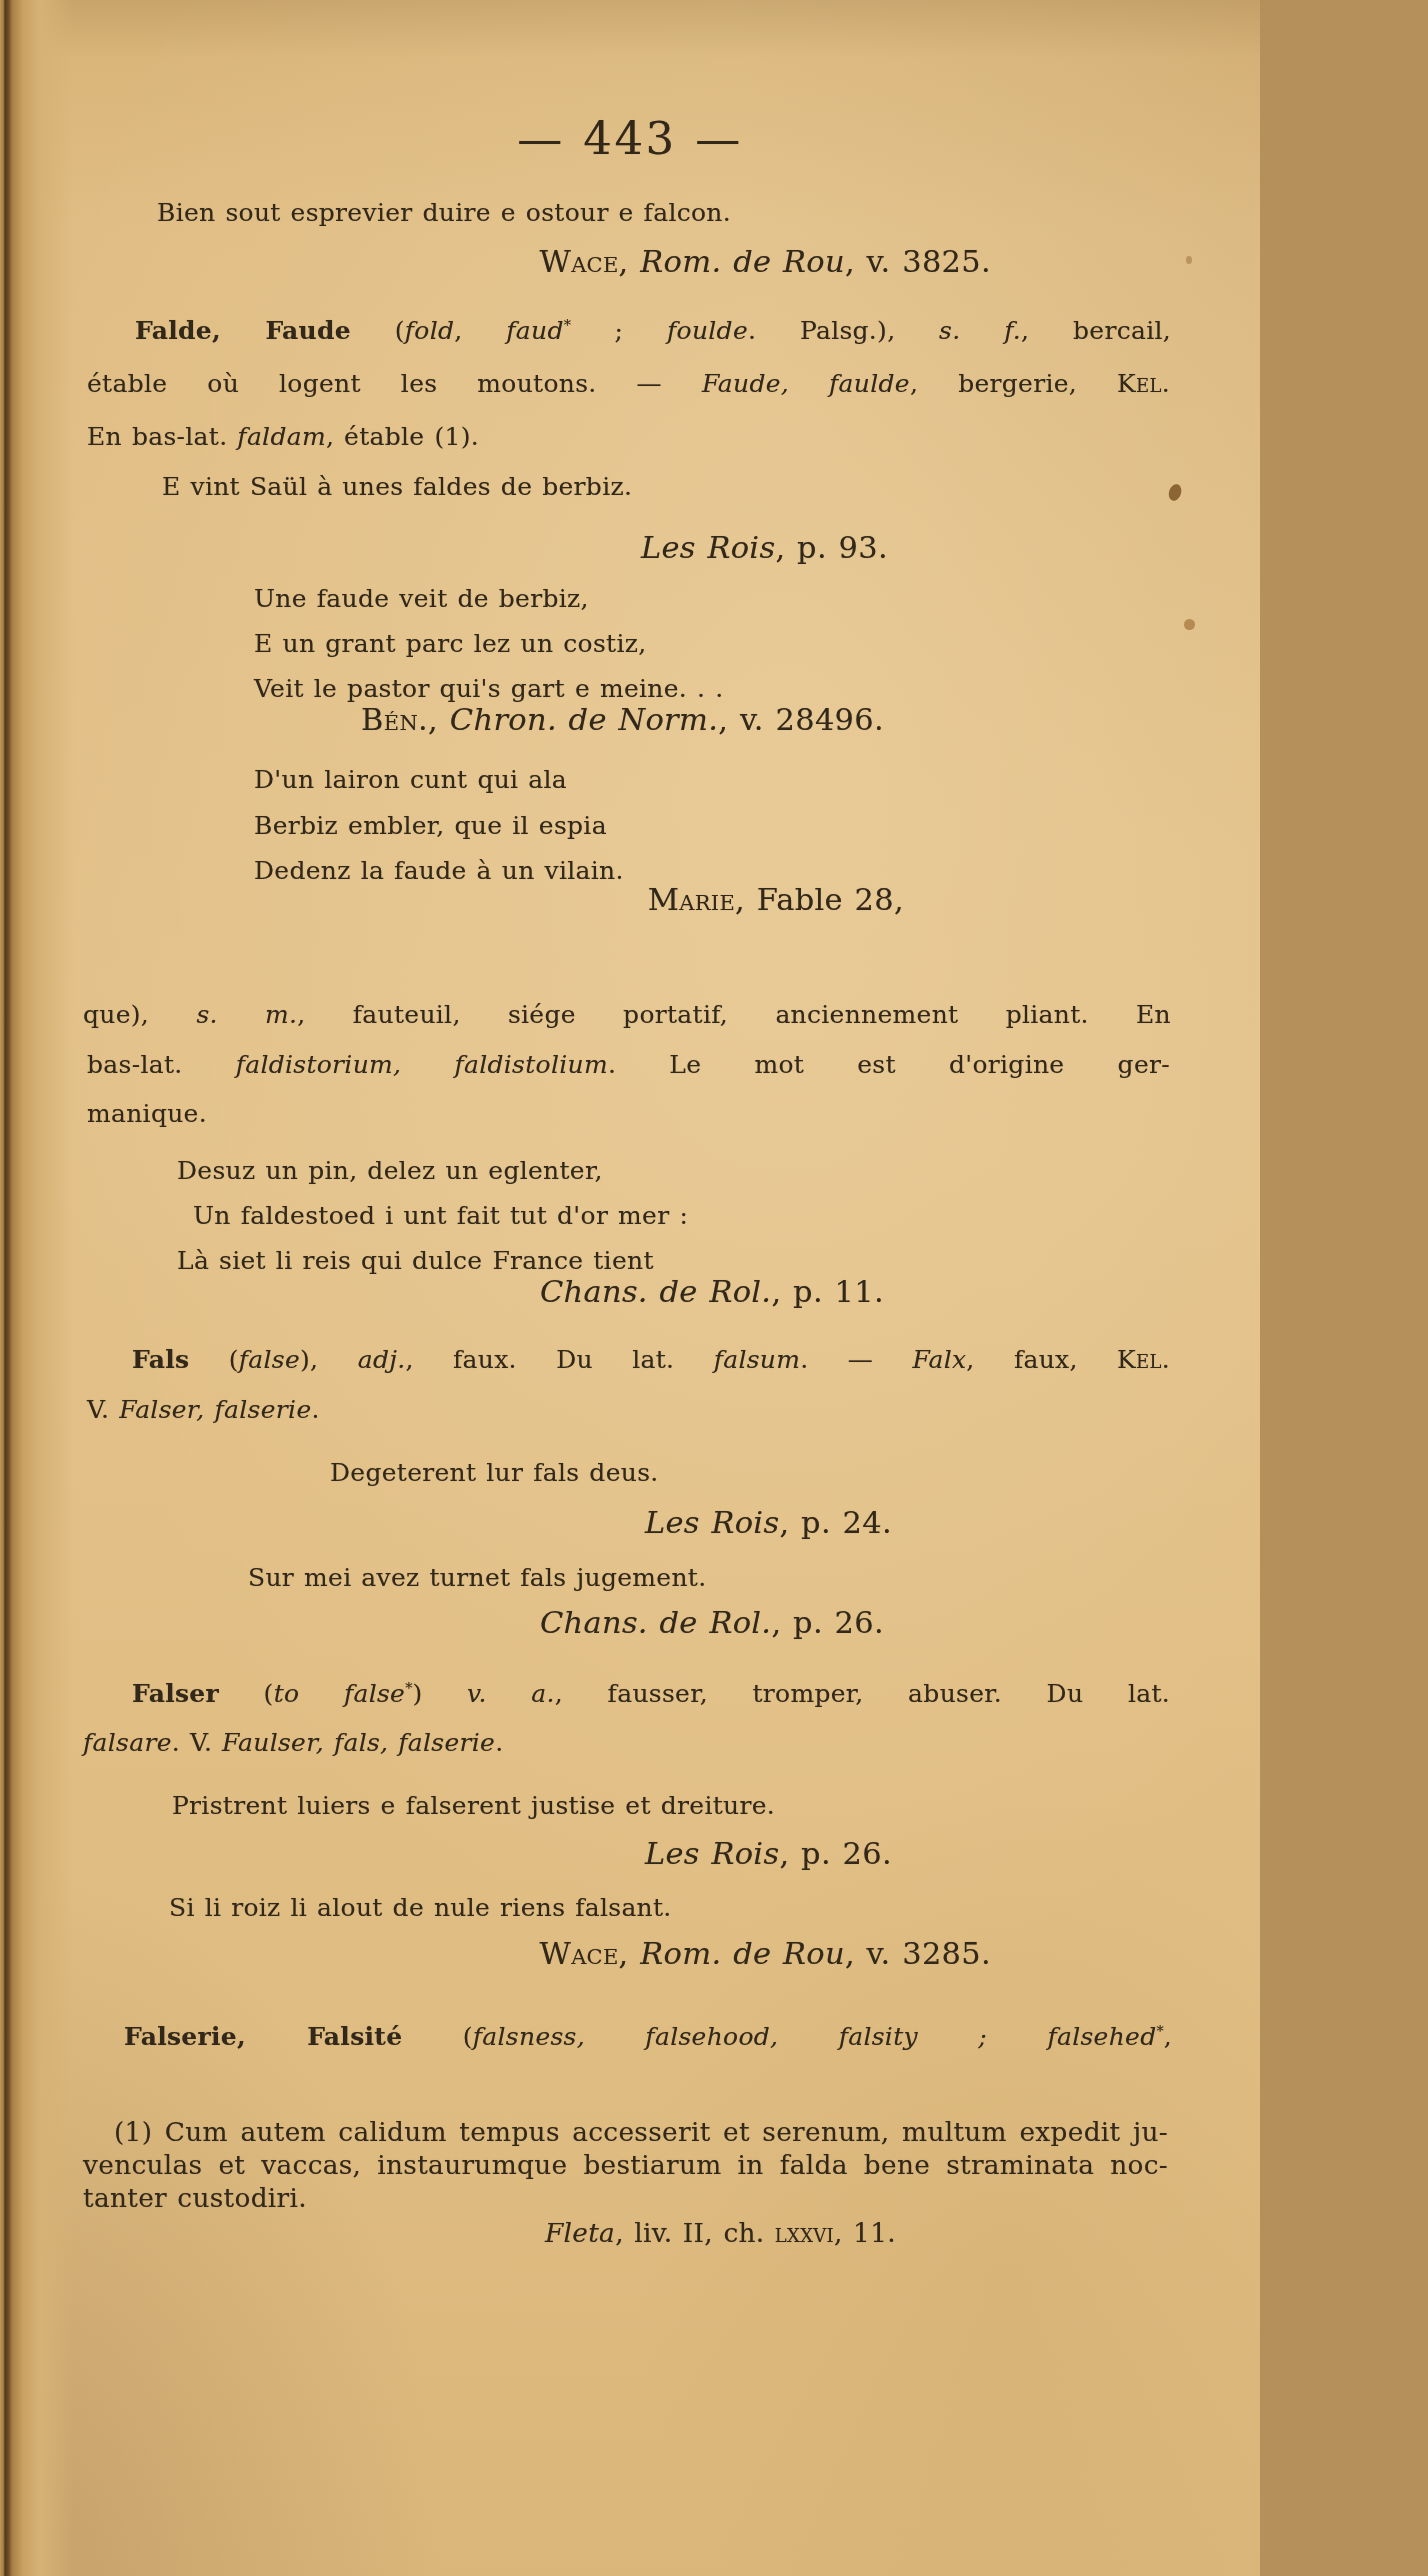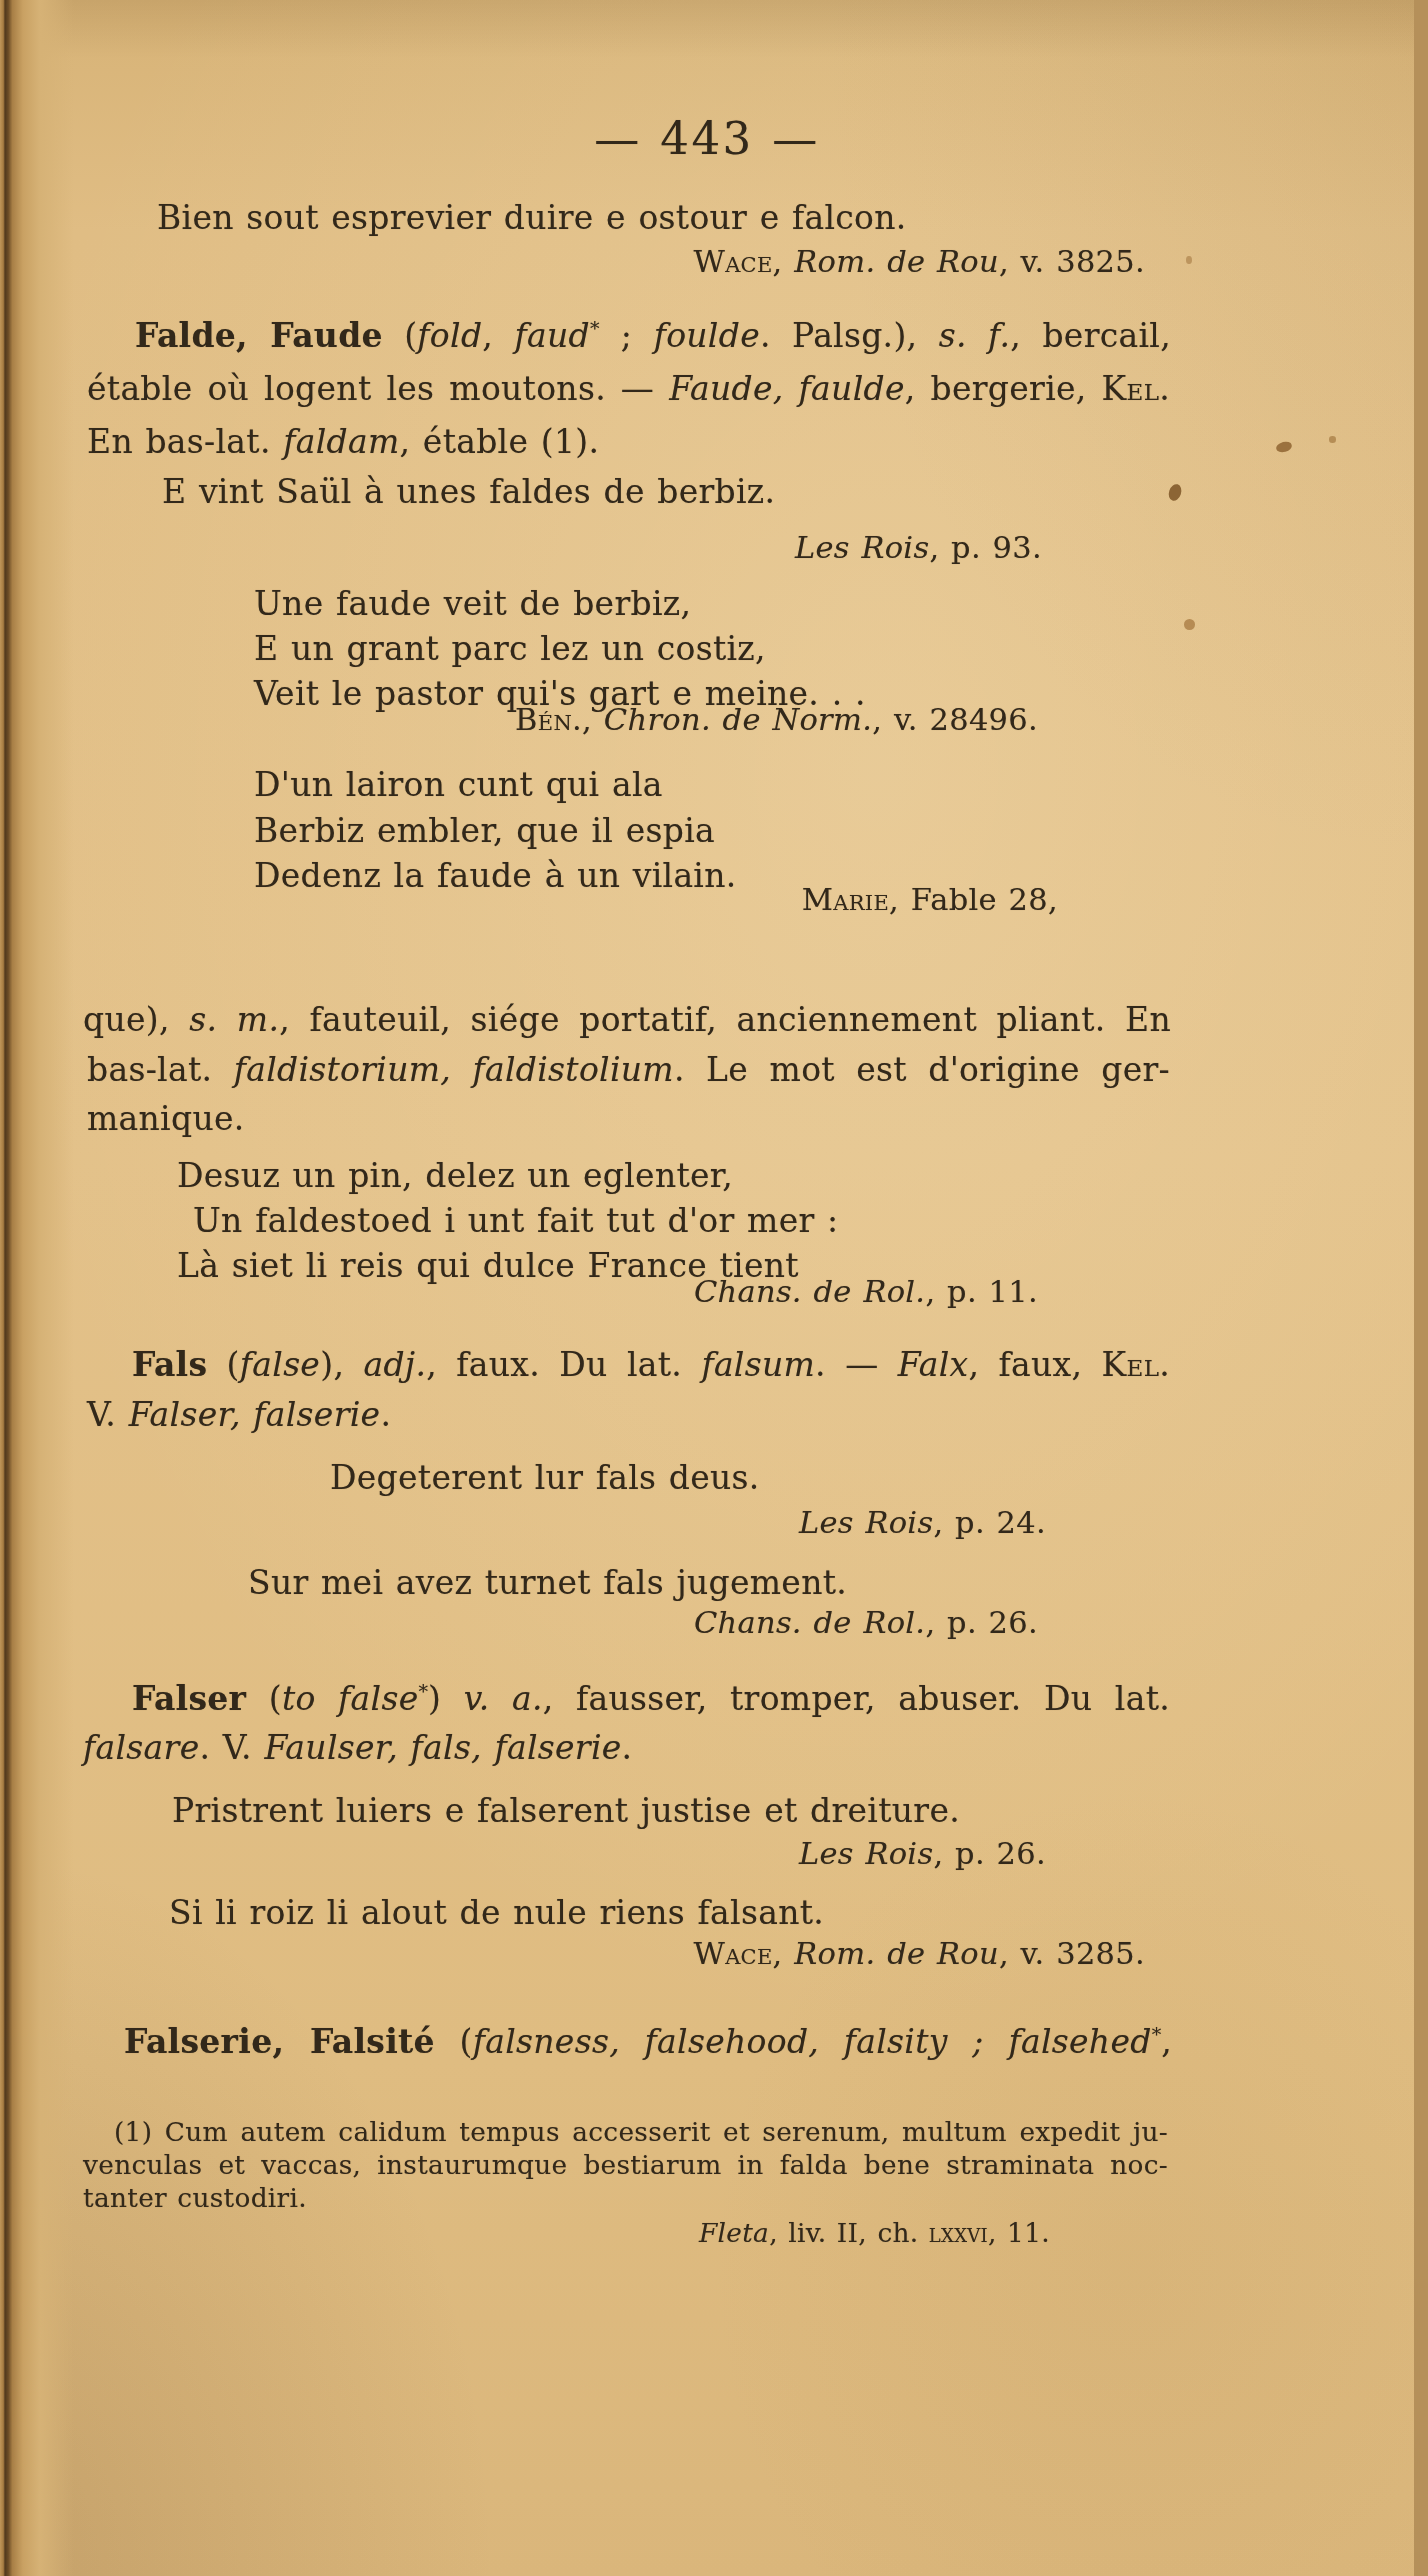--- a/index.html
+++ b/index.html
@@ -1,18 +1,18 @@
 <!DOCTYPE html>
 <html style="font-size:13.2px"><head>
 <meta charset="utf-8">
 <style>
   html,body{margin:0;padding:0;}
   body{background:#b5905a;}
   .page{
-    position:relative;width:1414px;height:2576px;overflow:hidden;
+    position:relative;width:1260px;height:2576px;overflow:hidden;
     font-family:"DejaVu Serif","Liberation Serif",serif;
     color:#32281a;
     background:
       radial-gradient(90% 70% at 62% 30%, rgba(255,242,208,0.22), rgba(255,242,208,0) 70%),
       radial-gradient(50% 40% at 0% 100%, rgba(110,75,35,0.20), rgba(110,75,35,0) 70%),
       radial-gradient(60% 45% at 100% 2%, rgba(150,110,55,0.10), rgba(150,110,55,0) 70%),
       radial-gradient(40% 25% at 80% 88%, rgba(160,120,60,0.08), rgba(160,120,60,0) 75%),
       linear-gradient(180deg,#d7b377 0%,#e0bd84 9%,#e3c189 45%,#dfbc81 80%,#dab67b 100%);
   }
   .edge-left{
@@ -21,21 +21,21 @@
       #c09659 0px,#a67c42 3.3px,#51391d 5px,#6b4c26 8.3px,
       #a87f46 12.4px,#c9a163 23px,#d6b276 40px,rgba(214,178,118,0) 74px);
   }
   .edge-top{
     position:absolute;left:0;top:0;right:0;height:58px;pointer-events:none;
     background:linear-gradient(180deg,rgba(120,85,40,0.16),rgba(120,85,40,0) 100%);
   }
   .ln{position:absolute;white-space:pre;letter-spacing:0.3px;word-spacing:1.7px;
       text-shadow:0 0 0.8px rgba(47,38,22,0.35);}
   .just{white-space:normal;text-align:justify;text-align-last:justify;}
-  .main{font-size:33px;line-height:1.2;}
+  .main{font-size:25px;line-height:1.2;}
   .cit{font-size:30.5px;line-height:1.2;}
   .fn{font-size:26.4px;line-height:1.2;}
   .pageno{font-size:45px;line-height:1.1;left:0;right:0;text-align:center;letter-spacing:2.5px;}
   b.hw{font-weight:700;}
   i{}
   .sc{font-variant:small-caps;}
   sup.star{font-size:58%;vertical-align:super;letter-spacing:0;}
   .speck{position:absolute;border-radius:50%;pointer-events:none;}
 </style>
 </head>

